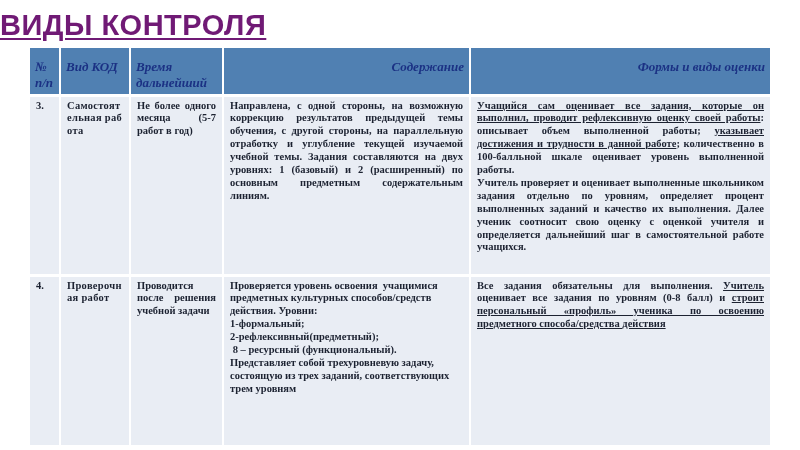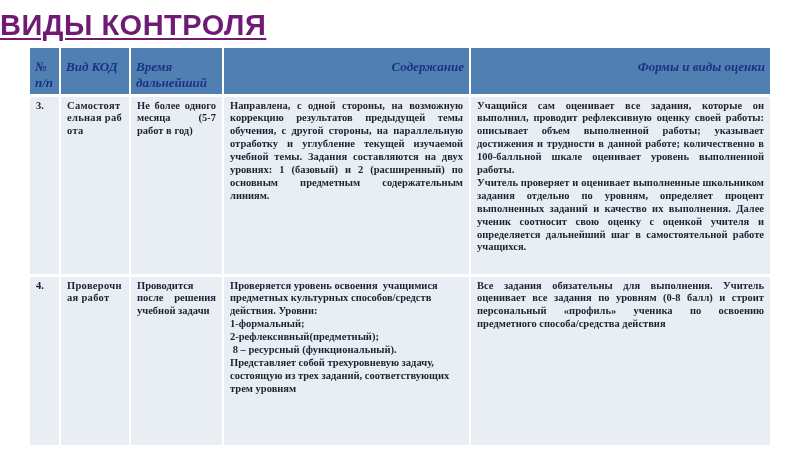--- a/index.html
+++ b/index.html
@@ -58,21 +58,21 @@
     line-height:1.32;
     color:#14171f;
     word-break:break-all;
     padding-top:5px;
     letter-spacing:.3px;
   }
   td.just{text-align:justify;}
   td.prewrap{white-space:pre-wrap;}
   tr.body-row-1{height:177px;}
   tr.body-row-2{height:168px;}
-  .u{text-underline-offset:1px;}
+  .u{text-decoration:underline;text-underline-offset:1px;}
 </style>
 </head>
 <body>
 
 <div class="slide">
 
   <h1 class="slide-title">ВИДЫ КОНТРОЛЯ</h1>
 
   <table class="ctl">
     <colgroup>

